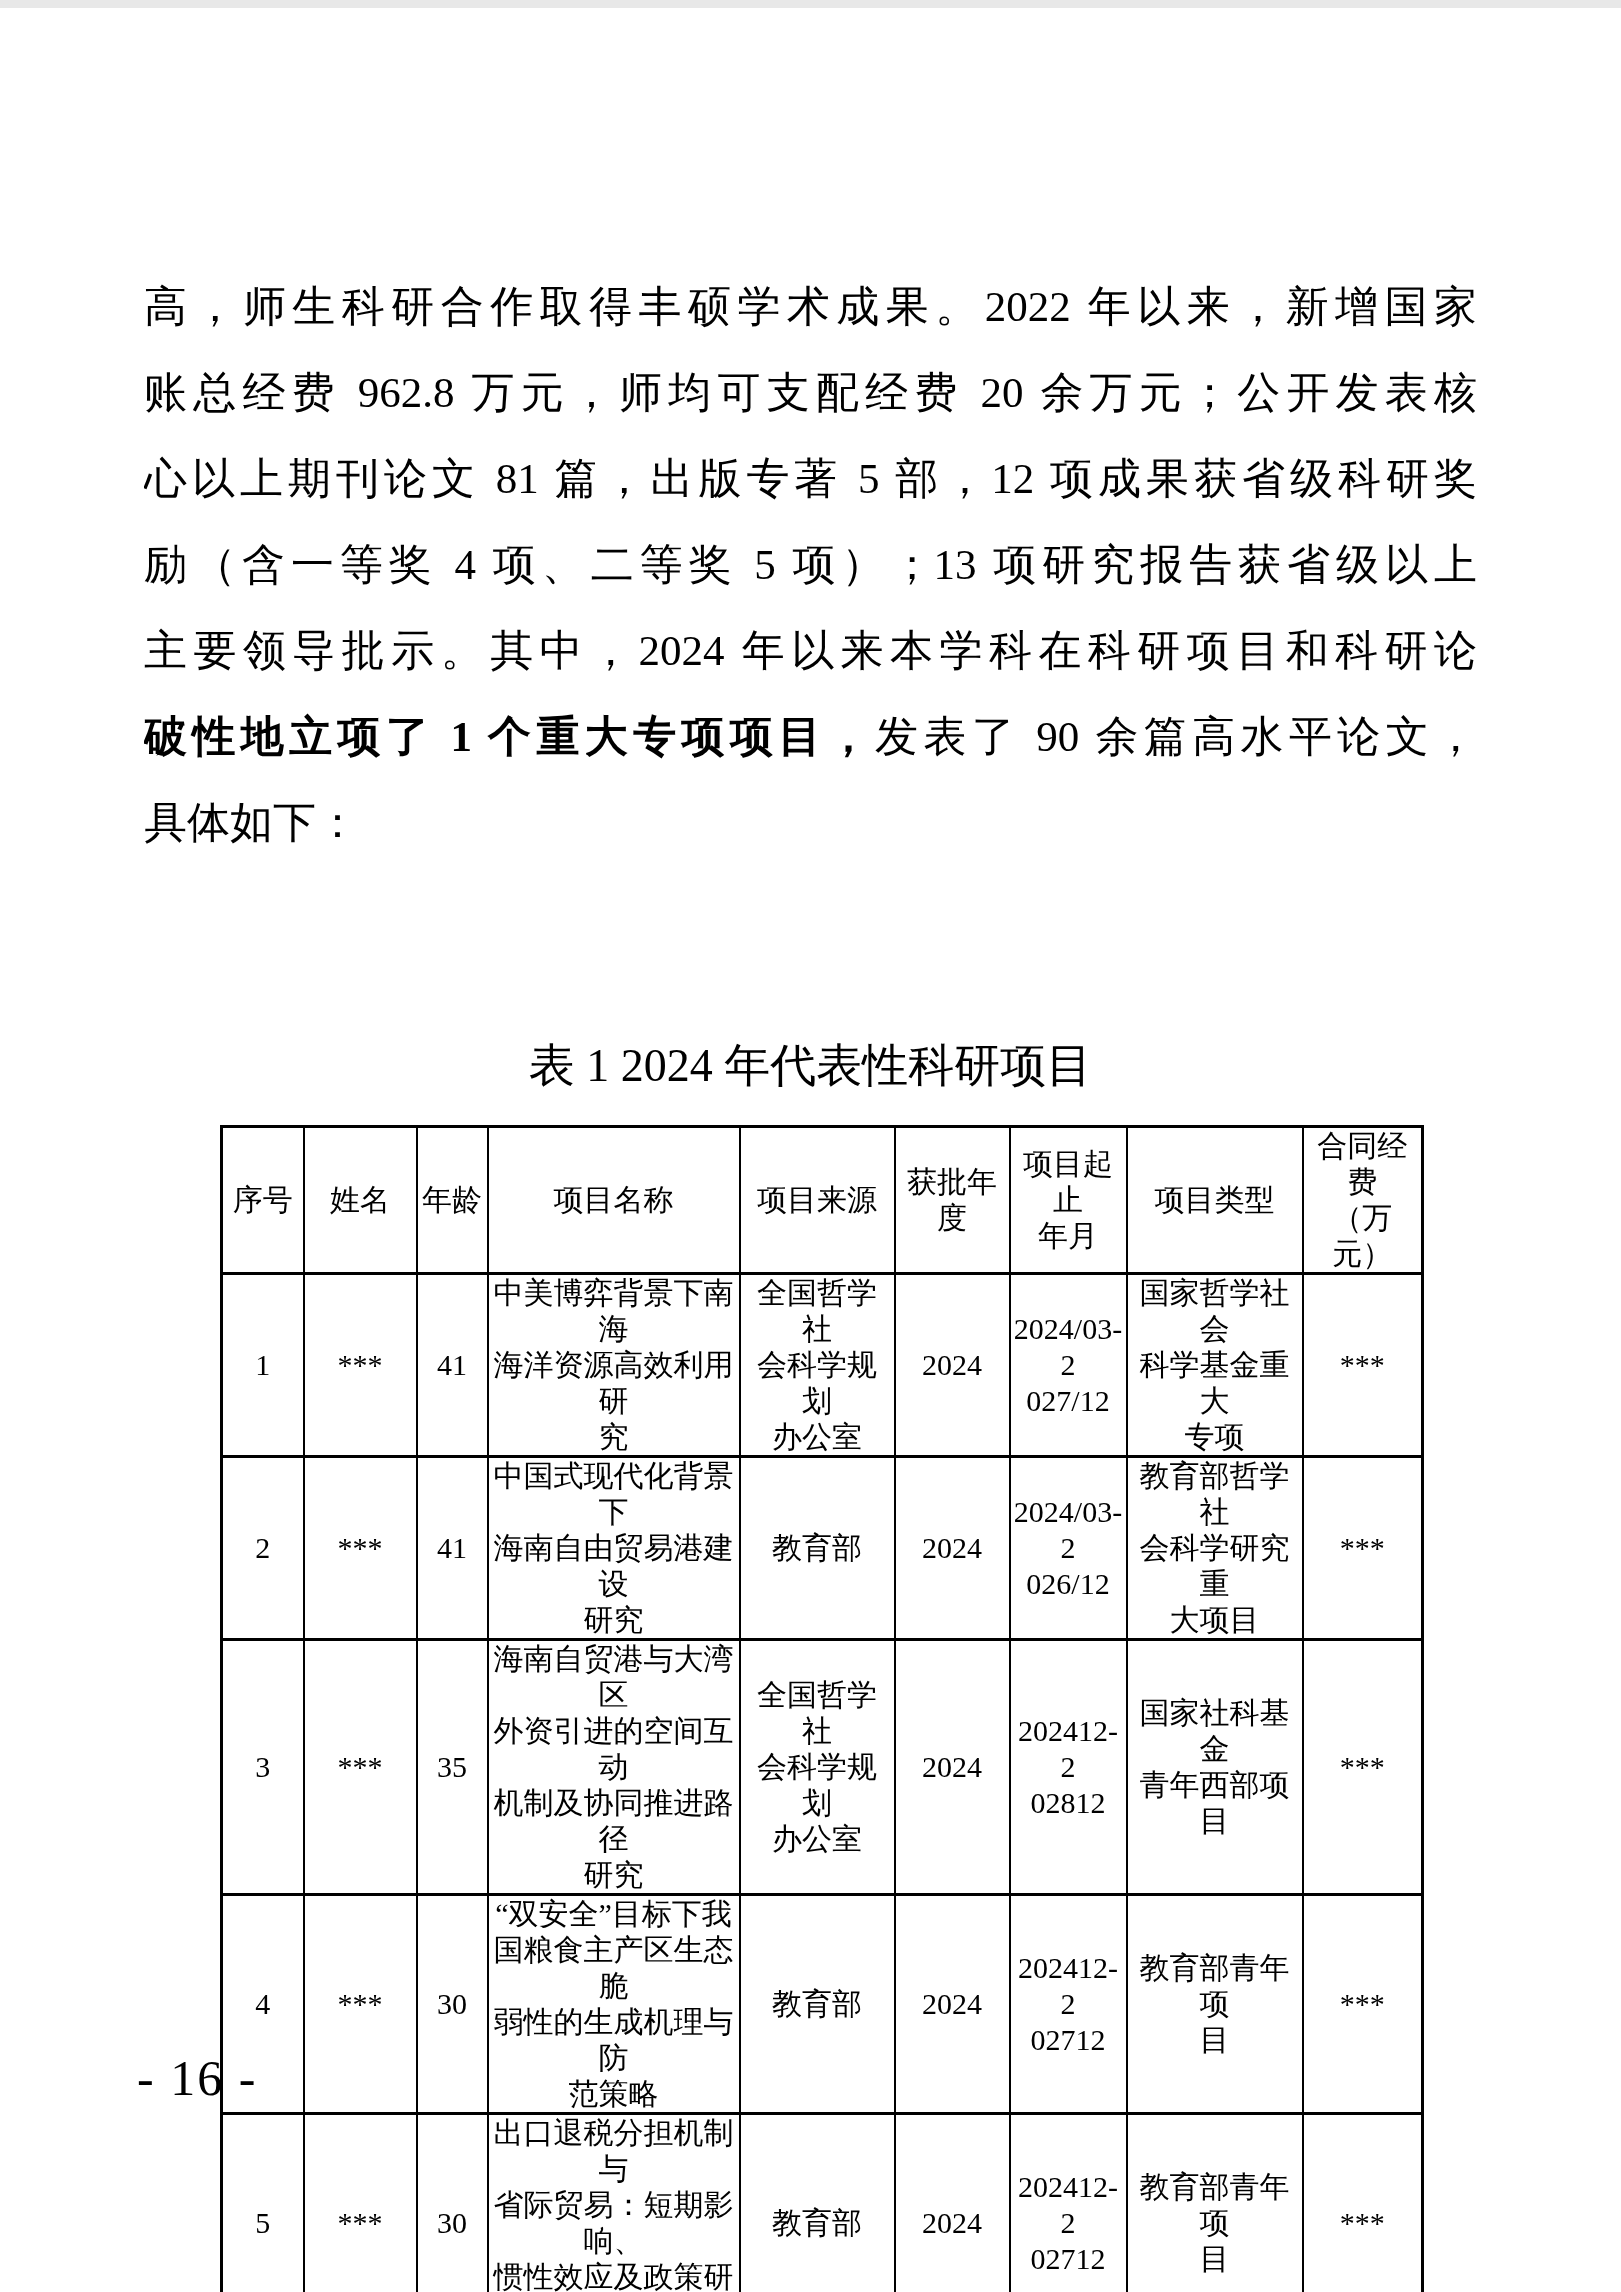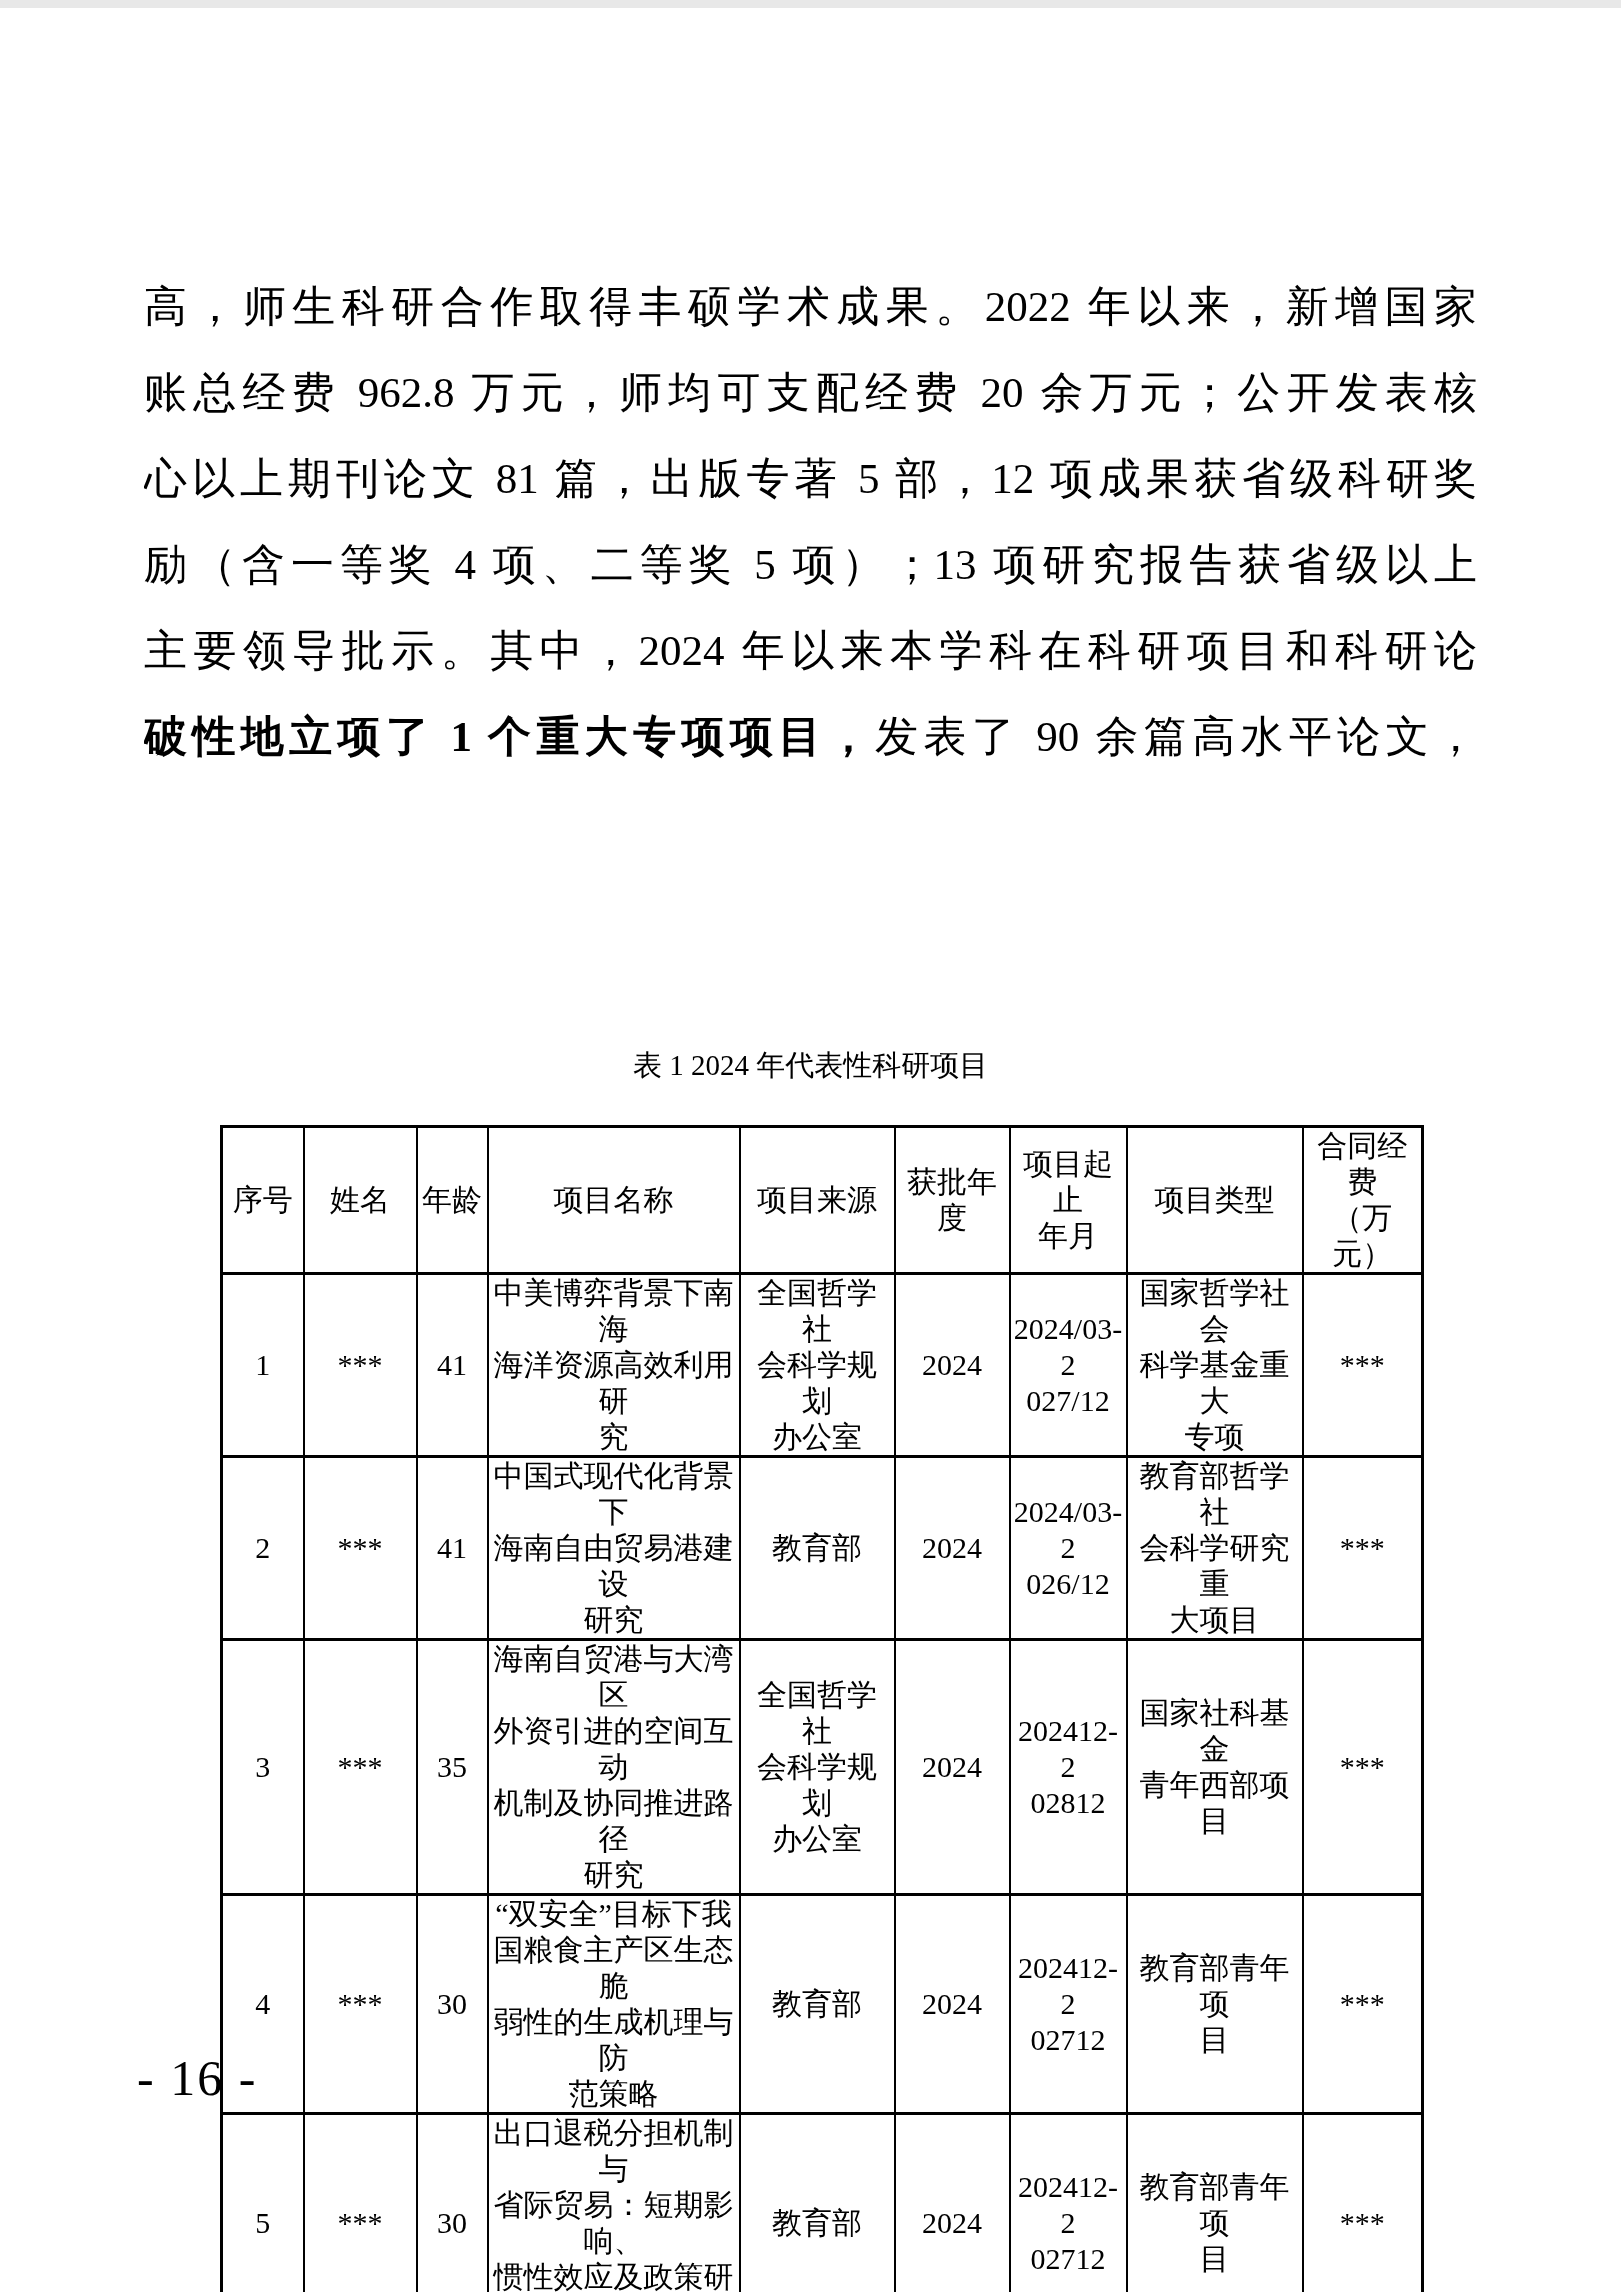--- a/index.html
+++ b/index.html
@@ -25,21 +25,21 @@
     overflow:hidden;
   }
   .para-line.no-justify{
     text-align:left;
     text-align-last:left;
   }
   .para-line .seg-bold{font-weight:bold;}
   .table-caption{
     position:absolute;
     left:0;top:1032px;width:1621px;
-    font-size:29px;line-height:51px;
+    font-size:46px;line-height:51px;
     text-align:center;
   }
   table.projects{
     position:absolute;
     left:220px;top:1117px;
     width:1198px;
     border-collapse:collapse;
     table-layout:fixed;
     border:3.9px solid #000;
   }
@@ -68,20 +68,21 @@
 
 <div class="page">
 
   <div class="paragraph" id="paragraph">
       <div class="para-line"><span class="seg">高，师生科研合作取得丰硕学术成果。2022 年以来，新增国家</span></div>
       <div class="para-line"><span class="seg">账总经费 962.8 万元，师均可支配经费 20 余万元；公开发表核</span></div>
       <div class="para-line"><span class="seg">心以上期刊论文 81 篇，出版专著 5 部，12 项成果获省级科研奖</span></div>
       <div class="para-line"><span class="seg">励（含一等奖 4 项、二等奖 5 项）；13 项研究报告获省级以上</span></div>
       <div class="para-line"><span class="seg">主要领导批示。其中，2024 年以来本学科在科研项目和科研论</span></div>
       <div class="para-line"><span class="seg-bold">破性地立项了 1 个重大专项项目，</span><span class="seg">发表了 90 余篇高水平论文，</span></div>
+      <div class="para-line no-justify"><span class="seg">具体如下：</span></div>
     </div>
 
   <div class="table-caption">表 1 2024 年代表性科研项目</div>
 
   <table class="projects" id="projects-table">
     <colgroup id="projects-colgroup">
         <col style="width: 82px;">
         <col style="width: 113px;">
         <col style="width: 71px;">
         <col style="width: 252px;">

